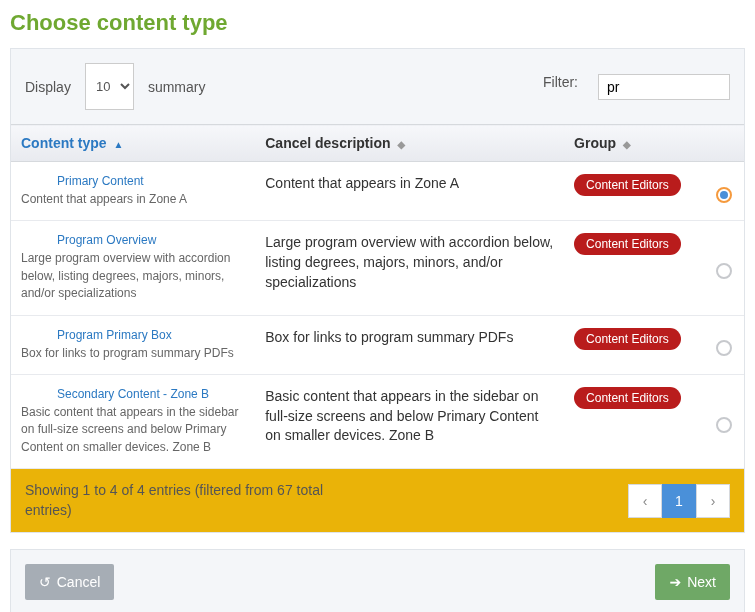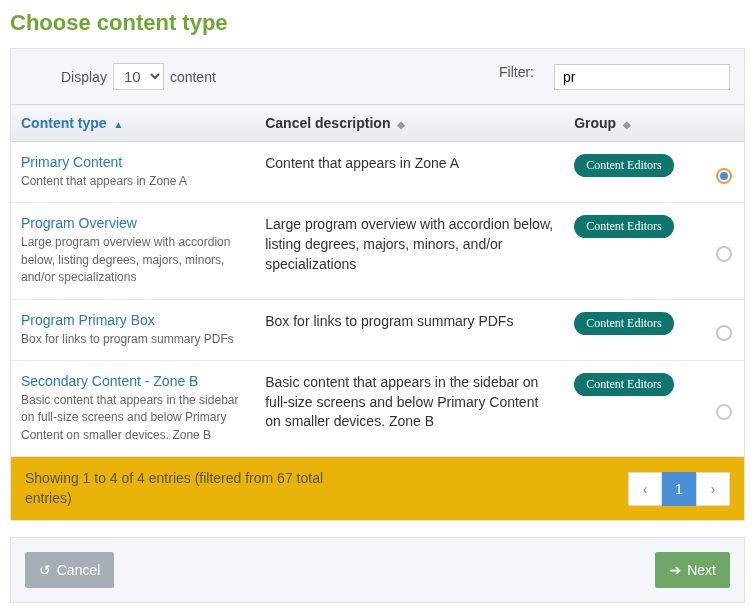--- a/index.html
+++ b/index.html
@@ -1,31 +1,31 @@
 <!DOCTYPE html>
 <html><head>
 <meta charset="utf-8">
 <style>
 * { box-sizing: border-box; margin: 0; padding: 0; }
 body { font-family: Arial, Helvetica, sans-serif; font-size: 14px; color: #333; background: #fff; width: 755px; }
 .page-title { color: #6fa831; font-size: 22px; font-weight: bold; padding: 10px 10px 12px 10px; }
 .panel { background: #f4f6f9; border: 1px solid #e0e4e9; margin: 0 10px; padding: 0; }
 .controls { display: flex; justify-content: space-between; align-items: center; padding: 14px 14px; color: #555; }
-.controls-left { display: flex; align-items: center; gap: 6px; margin-left: 36px; }
+.controls-left { display: flex; align-items: center; gap: 14px; }
 .controls-right { display: flex; align-items: flex-start; gap: 20px; }
-.select { border: 1px solid #ccc; background: #fff; padding: 3px 6px; font-size: 15px; color: #555; }
-.input { border: 1px solid #ccc; background: #fff; padding: 4px 8px; font-size: 14px; width: 176px; height: 26px; }
+.select { border: 1px solid #ccc; background: #fff; padding: 14px 6px; font-size: 13px; color: #555; }
+.input { border: 1px solid #ccc; background: #fff; padding: 4px 8px; font-size: 14px; width: 132px; height: 26px; }
 table { width: 100%; border-collapse: collapse; background: #fff; }
 thead th { background: linear-gradient(#f6f7fa,#e8eaef); border-top: 1px solid #d6d9dd; border-bottom: 1px solid #d6d9dd; text-align: left; padding: 10px 10px; font-weight: bold; color: #333; font-size: 14px; }
 thead th.sorted { color: #2b79c2; }
 tbody td { border-bottom: 1px solid #e8eaee; padding: 12px 10px; vertical-align: top; }
-.ct-name { color: #2b79c2; font-size: 14px; }
+.ct-name { color: #2b79c2; font-size: 12px; margin-left: 36px; }
 .ct-sub { color: #666; font-size: 12px; line-height: 1.45; margin-top: 3px; }
 .desc { color: #333; font-size: 14px; line-height: 1.4; max-width: 300px; }
-.badge { display: inline-block; background: #0f766e; color: #fff; font-size: 12px; padding: 4px 12px; border-radius: 12px; white-space: nowrap; font-family: Liberation Serif, serif; }
+.badge { display: inline-block; background: #b91c1c; color: #fff; font-size: 12px; padding: 4px 12px; border-radius: 12px; white-space: nowrap; }
 .radio-cell { text-align: center; width: 40px; vertical-align: middle; padding-top: 22px; }
 .radio { appearance: none; -webkit-appearance: none; width: 16px; height: 16px; border: 2px solid #c7c9cd; border-radius: 50%; position: relative; cursor: pointer; display: inline-block; background:#fff;}
 .radio:checked { border-color: #f59a3e; }
 .radio:checked::after { content: ""; position: absolute; top: 2px; left: 2px; width: 8px; height: 8px; background: #4a90d9; border-radius: 50%; }
 .footer-row { display: flex; justify-content: space-between; align-items: center; padding: 12px 14px; background: #eab308; }
 .showing { color: #555; font-size: 14px; max-width: 300px; line-height: 1.4; }
 .pager { display: flex; }
 .pager button { width: 34px; height: 34px; border: 1px solid #d6d9dd; background: #fff; color: #888; font-size: 14px; cursor: pointer; }
 .pager button.active { background: #4a90d9; color: #fff; border-color: #4a90d9; }
 .actions { margin: 16px 10px 10px 10px; padding: 14px; background: #f4f6f9; border: 1px solid #e0e4e9; display: flex; justify-content: space-between; }
@@ -45,21 +45,21 @@
 <h1 class="page-title">Choose content type</h1>
 
 <div class="panel">
 
   <div class="controls">
     <div class="controls-left">
       <span>Display</span>
       <select class="select">
         <option>10</option>
       </select>
-      <span>content</span>
+      <span>summary</span>
     </div>
     <div class="controls-right">
       <span>Filter:</span>
       <input class="input" type="text" value="pr" style="">
     </div>
   </div>
 
   <table>
     <thead>
       <tr>

